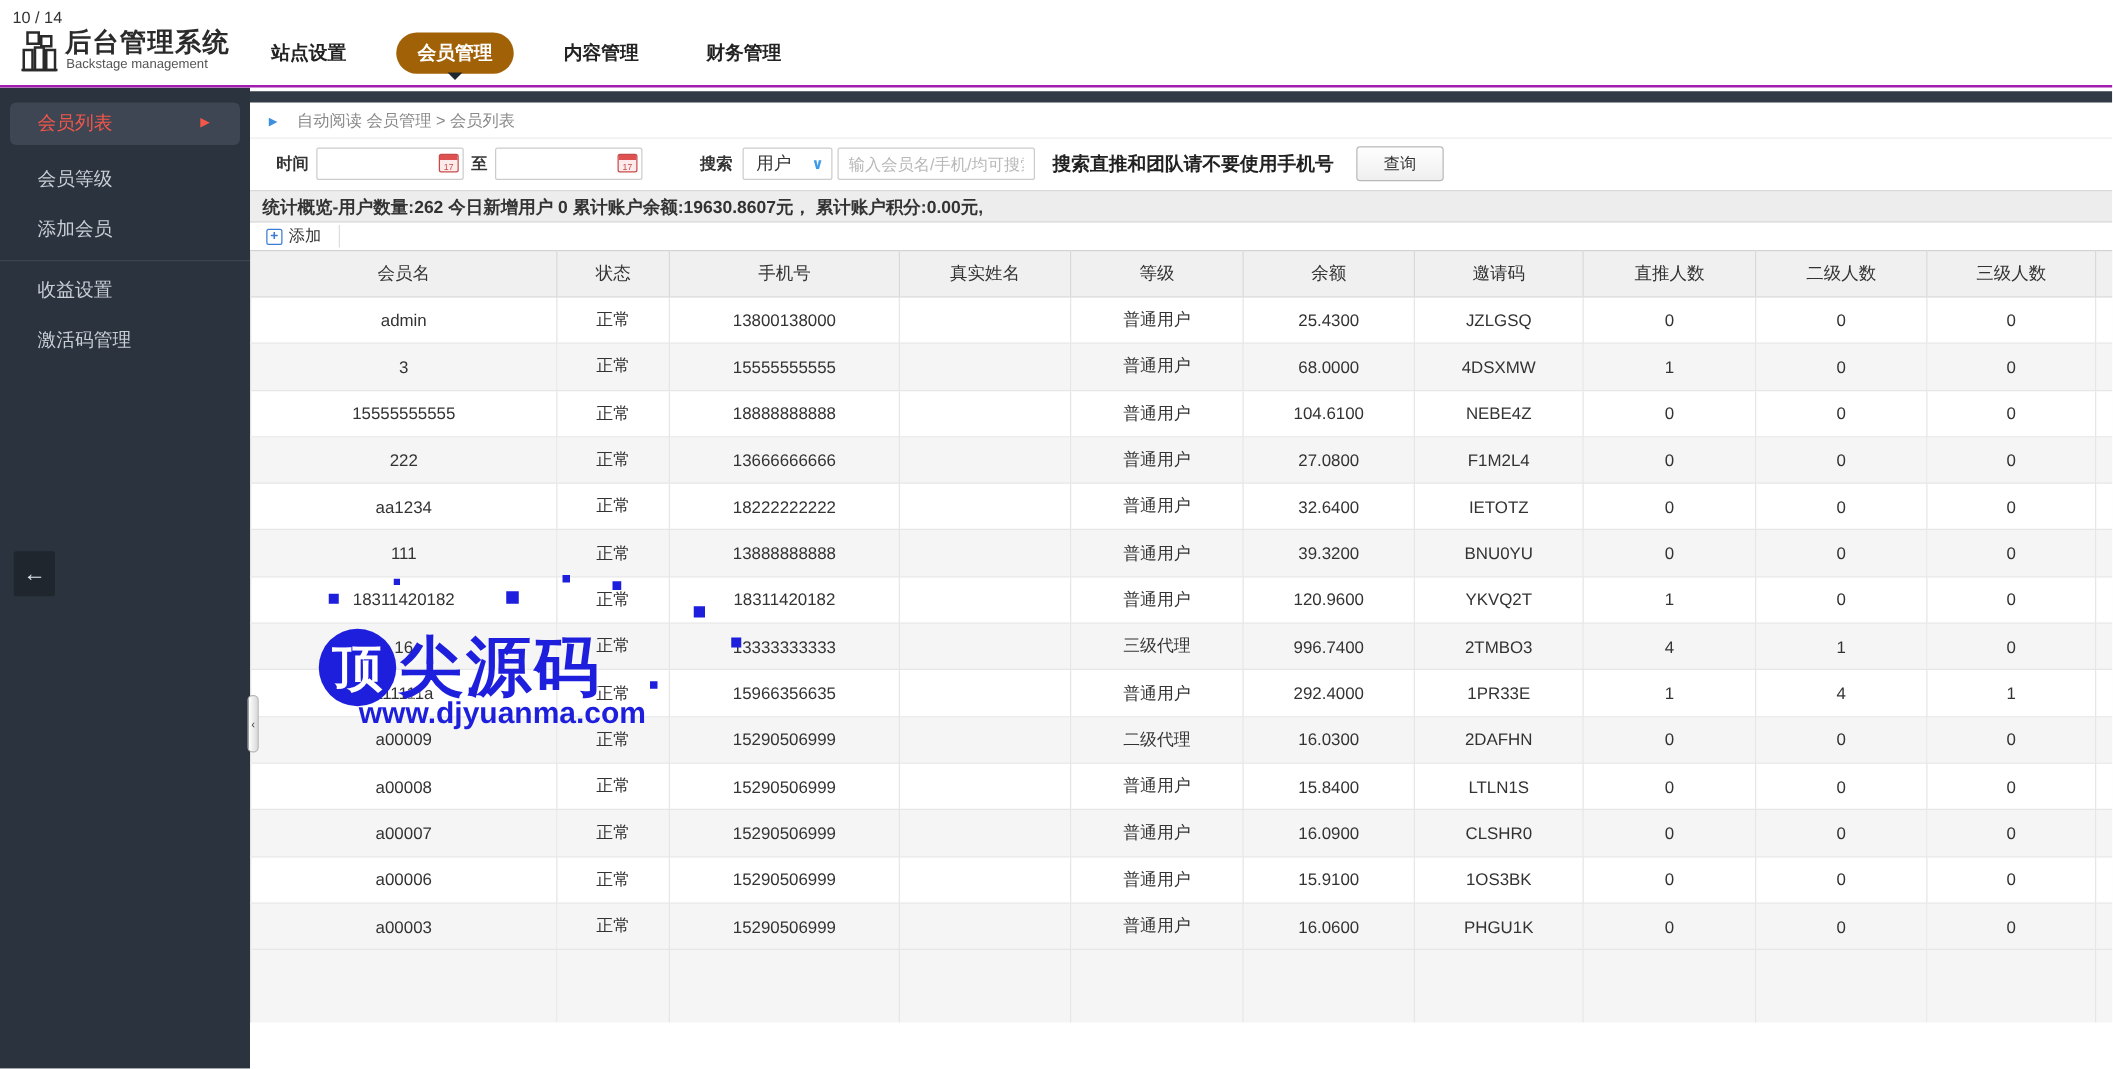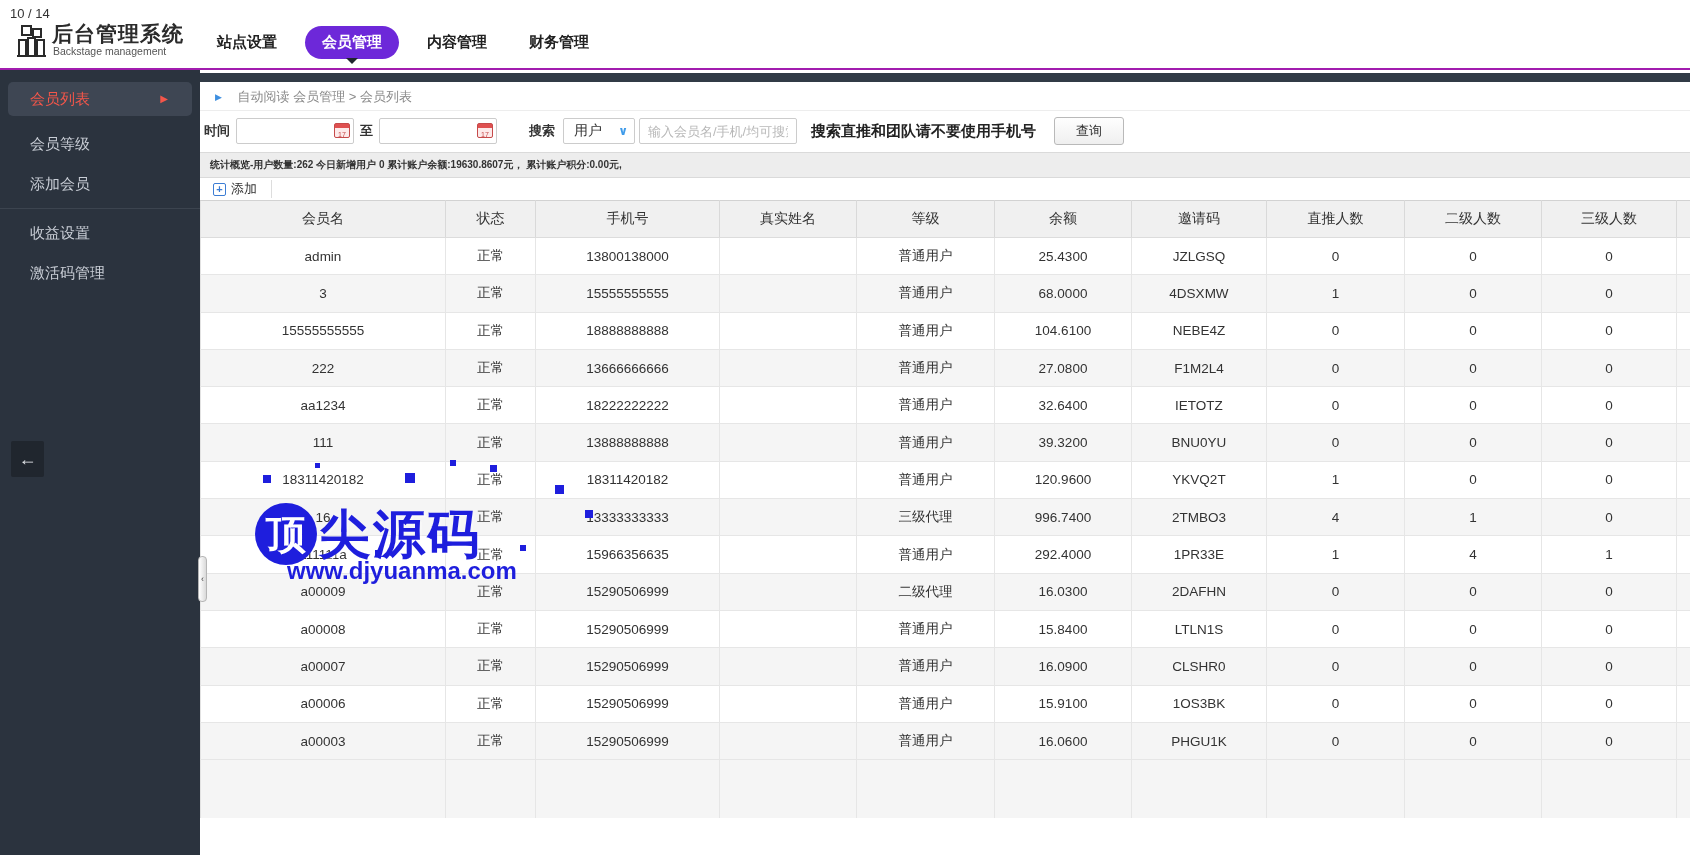--- a/index.html
+++ b/index.html
@@ -6,23 +6,23 @@
   html,body { background:#fff; }
   body { font-family:"Liberation Sans","DejaVu Sans",sans-serif; }
   #app { position:relative; width:1690px; height:855px; overflow:hidden; background:#fff; }
 
   
   .top-header { position:absolute; left:0; top:0; width:1690px; height:70px; background:#fff; border-bottom:2px solid #a21caf; z-index:5; }
   .page-indicator { position:absolute; left:10px; top:6px; font-size:13px; color:#333; }
   .logo-icon { position:absolute; left:17px; top:24px; }
   .logo-title { position:absolute; left:52px; top:20px; font-size:21px; color:#2b2b2b; font-weight:700; letter-spacing:1px; }
   .logo-subtitle { position:absolute; left:53px; top:45px; font-size:10.5px; color:#555; }
-  .top-nav { position:absolute; left:203px; top:26px; display:flex; align-items:center; gap:14px; }
+  .top-nav { position:absolute; left:203px; top:26px; display:flex; align-items:center; gap:26px; }
   .nav-tab { font-size:15px; color:#222; font-weight:700; padding:7px 14px; cursor:pointer; position:relative; white-space:nowrap; }
-  .nav-tab.active { background:#6d28d9; color:#fff; border-radius:17px; padding:7px 17px; }
+  .nav-tab.active { background:#a16207; color:#fff; border-radius:17px; padding:7px 17px; }
   .nav-tab.active::after { content:""; position:absolute; left:50%; bottom:-11px; margin-left:-6px; border:6px solid transparent; border-top-color:#20262e; }
 
   
   .sidebar { position:absolute; left:0; top:70px; width:200px; height:785px; background:#2b333e; z-index:4; }
   .sidebar-menu { padding-top:4px; }
   .side-item { height:40px; line-height:40px; padding-left:30px; font-size:15px; color:#c9ced6; cursor:pointer; position:relative; }
   .side-item.active { height:34px; line-height:34px; margin:8px; padding-left:22px; background:#3e4653; border-radius:5px; color:#f4564a; }
   .active-arrow { position:absolute; right:24px; top:0; font-size:10px; color:#f4564a; }
   .side-divider { height:1px; background:#3c444f; margin:4px 0; }
   .collapse-back { position:absolute; left:11px; top:371px; width:33px; height:36px; background:#20262e; border-radius:2px; color:#e4e7eb; font-size:18px; text-align:center; line-height:36px; cursor:pointer; }
@@ -32,30 +32,30 @@
   .content { position:absolute; left:200px; top:70px; width:1490px; height:785px; background:#fff; overflow:hidden;padding-left:39px; }
   .content-top-strip { position:absolute; left:0; top:3px; width:1490px; height:9px; background:#313b46; }
   .breadcrumb { position:absolute; left:0; top:12px; width:1490px; height:29px; line-height:29px; padding-left:15px; font-size:13px; color:#8a8a8a; border-bottom:1px solid #ededed; }
   .breadcrumb .bc-arrow { color:#3e8fe0; font-size:9px; margin-right:12px; vertical-align:1px; cursor:pointer; }
 
   .filter-bar { position:absolute; left:0; top:41px; width:1490px; height:40px; display:flex; align-items:center; }
   .flabel { font-size:13px; font-weight:700; color:#333; white-space:nowrap; }
   .date-wrap { position:relative; margin:0 6px; }
   .date-input { width:118px; height:26px; border:1px solid #ccc; border-radius:2px; padding:0 24px 0 6px; font-size:13px; color:#333; }
   .cal-icon { position:absolute; right:4px; top:5px; width:16px; height:15px; border:1px solid #c64a4a; border-radius:2px; background:linear-gradient(#df5050 0 4px, #fdeaea 4px); cursor:pointer; font-size:7px; color:#c64a4a; text-align:center; line-height:22px; overflow:hidden; }
-  .time-label { margin-left:4px; }
-  .search-label { margin-left:26px;text-align:center; }
+  .time-label { margin-left:21px; }
+  .search-label { margin-left:40px;text-align:center; }
   .type-select { margin-left:8px; width:72px; height:26px; border:1px solid #ccc; border-radius:2px; display:flex; align-items:center; justify-content:space-between; padding:0 6px 0 10px; font-size:14px; color:#333; cursor:pointer; background:#fff; }
   .type-select .chev { color:#3f9bea; font-size:12px; font-weight:700; }
   .keyword-input { margin-left:4px; width:158px; height:26px; border:1px solid #ccc; border-radius:2px; padding:0 8px; font-size:13px; color:#333; }
   .keyword-input::placeholder { color:#b8b8b8; }
   .search-hint { margin-left:14px; font-size:15px; font-weight:700; color:#222; white-space:nowrap; }
   .query-btn { margin-left:18px; width:70px; height:28px; border:1px solid #b9b9b9; border-radius:3px; background:linear-gradient(#fefefe,#efefef); font-size:13px; color:#333; cursor:pointer; font-family:inherit; }
 
-  .stats-bar { position:absolute; left:0; top:82px; width:1490px; height:26px; line-height:24px; background:#ededed; border-top:1px solid #dadada; border-bottom:1px solid #dadada; padding-left:10px; font-size:10px; font-weight:700; color:#333; white-space:nowrap; overflow:hidden; }
+  .stats-bar { position:absolute; left:0; top:82px; width:1490px; height:26px; line-height:24px; background:#ededed; border-top:1px solid #dadada; border-bottom:1px solid #dadada; padding-left:10px; font-size:14px; font-weight:700; color:#333; white-space:nowrap; overflow:hidden; }
 
   .toolbar { position:absolute; left:0; top:108px; width:1490px; height:22px; display:flex; align-items:center; }
   .add-btn { margin-left:9px; display:flex; align-items:center; gap:5px; background:none; border:none; font-size:13px; color:#333; cursor:pointer; font-family:inherit; padding:0 4px; }
   .add-icon { display:inline-block; width:13px; height:13px; border:1px solid #3c7dd4; border-radius:2px; color:#3c7dd4; font-size:11px; line-height:11px; text-align:center; font-weight:700; }
   .toolbar-divider { width:1px; height:18px; background:#ddd; margin-left:10px; }
 
   
   .table-wrap { position:absolute; left:0; top:130px; width:1490px; }
   table.member { width:1490px; border-collapse:collapse; table-layout:fixed; border-left:1px solid #e2e2e2; }
   table.member th { height:37px; background:#f0f0f0; border-top:1px solid #d2d2d2; border-bottom:1px solid #dcdcdc; border-right:1px solid #d9d9d9; font-size:14px; font-weight:400; color:#333; text-align:center; }

